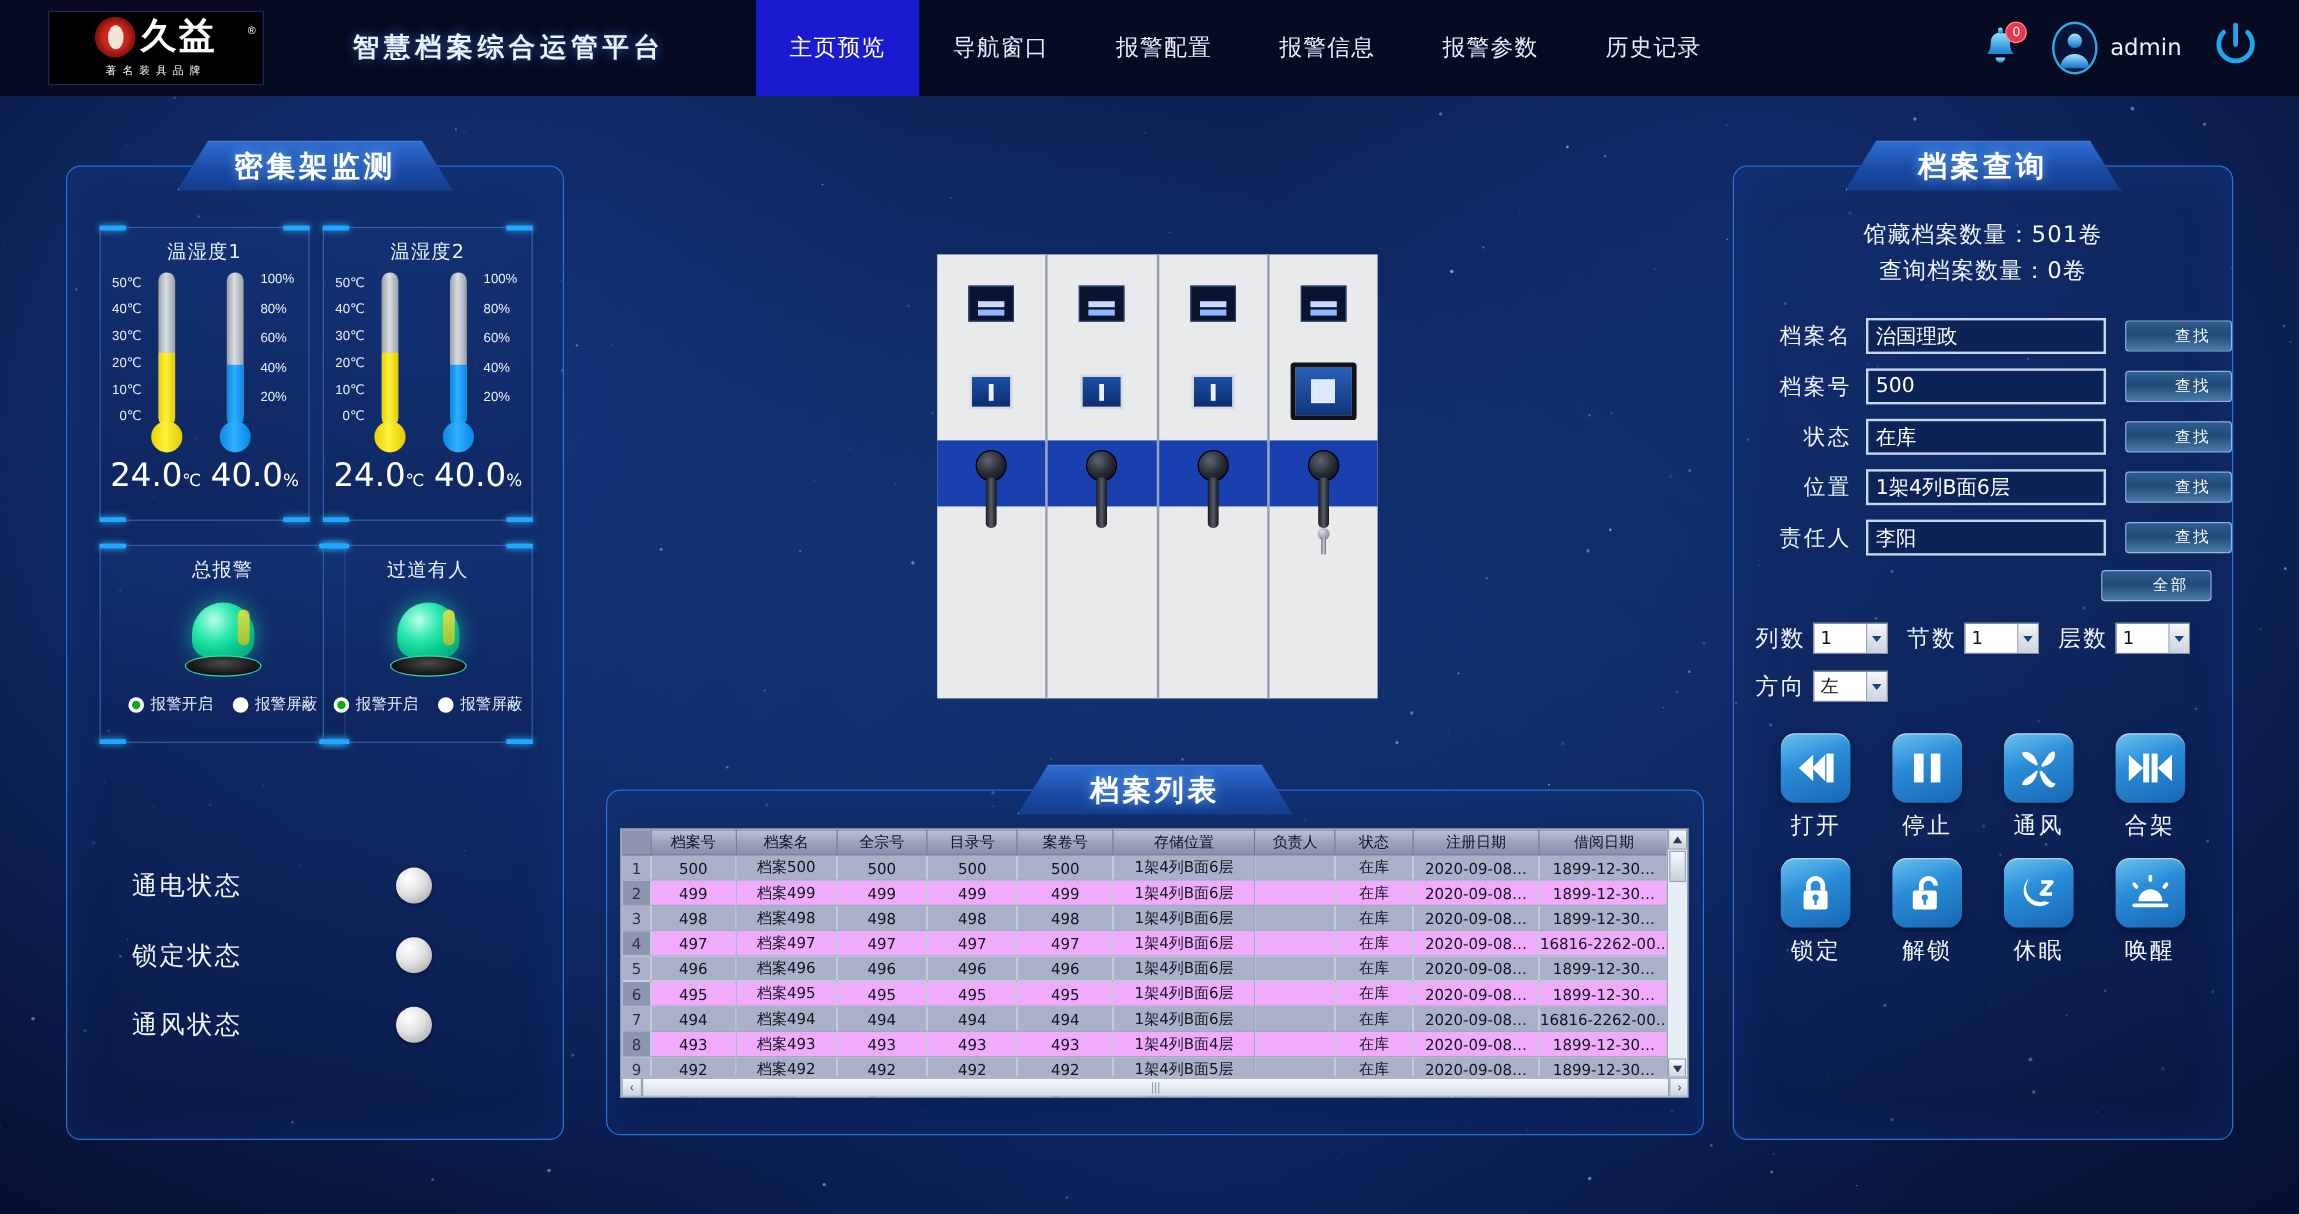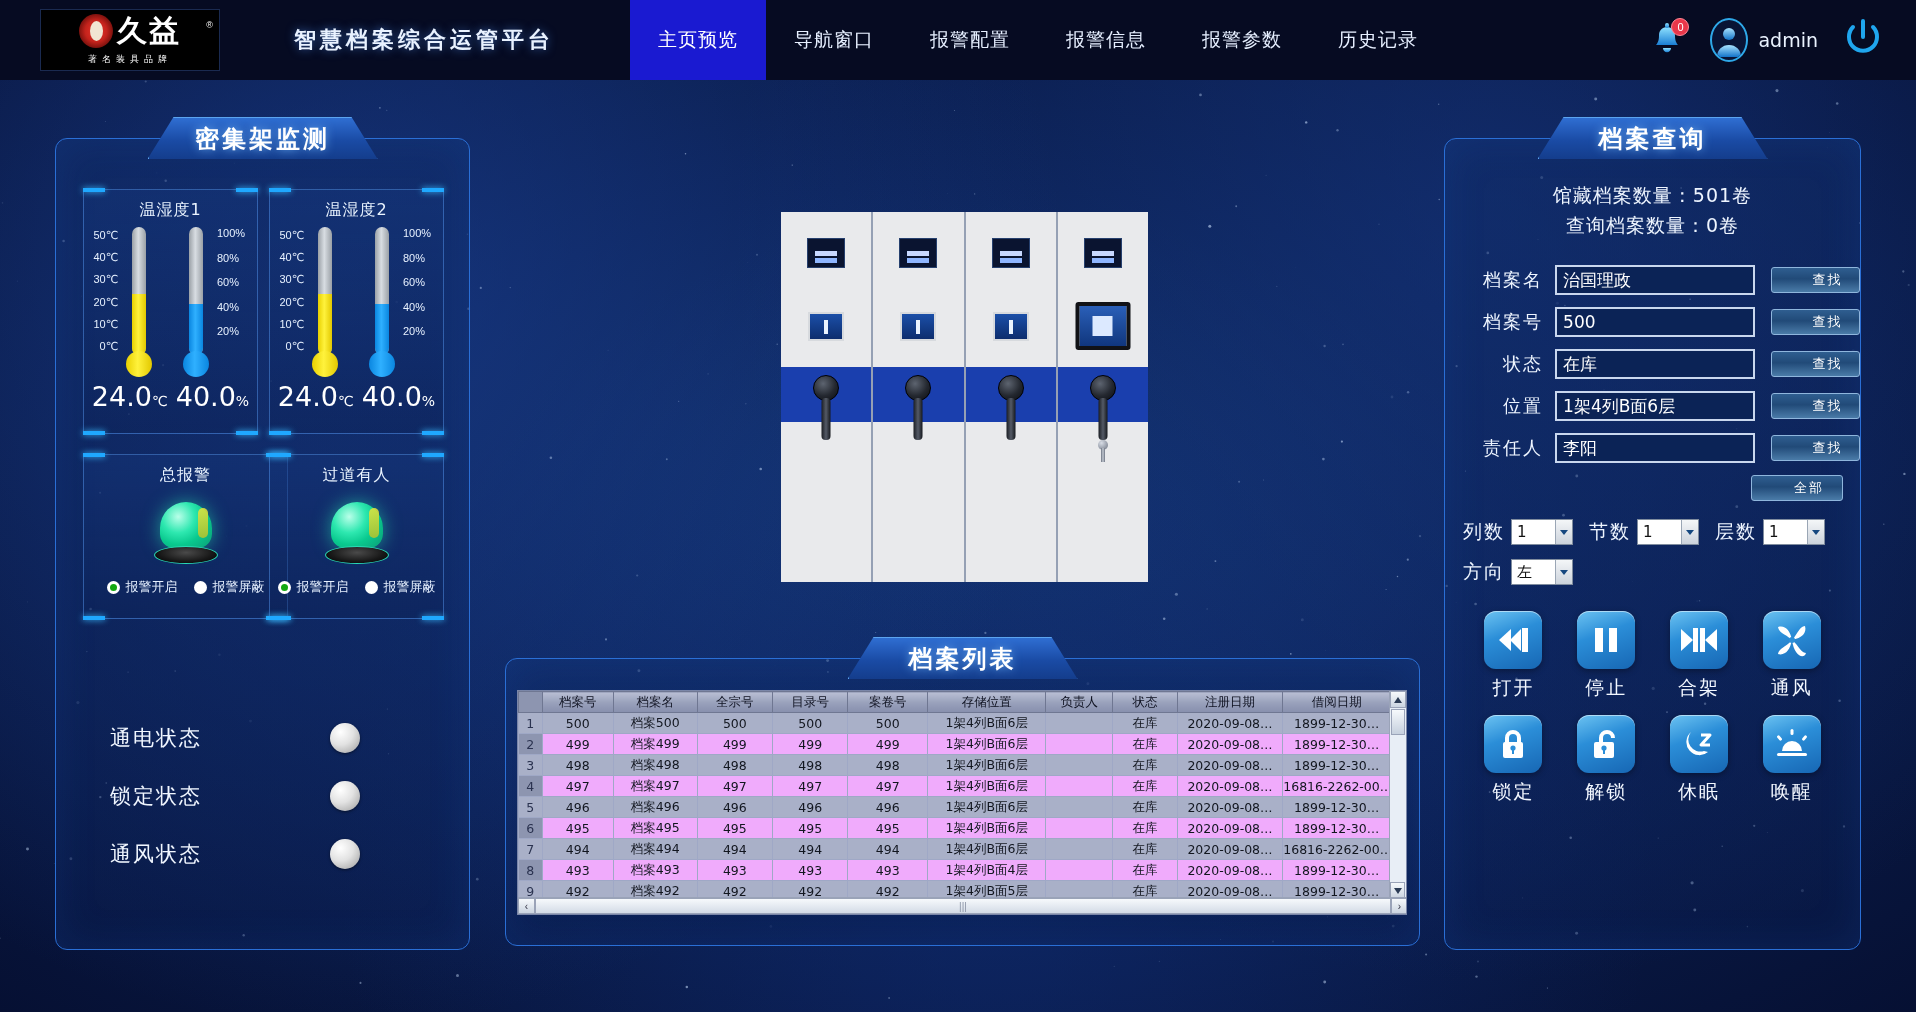--- a/index.html
+++ b/index.html
@@ -1054,40 +1054,40 @@
         <div class="tile">
           <svg width="30" height="30" viewBox="0 0 30 30">
             <rect x="4" y="3" width="8" height="24" fill="#fff"></rect>
               <rect x="18" y="3" width="8" height="24" fill="#fff"></rect>
           </svg>
         </div>
         <div class="lbl">停止</div>
       </div>
       <div class="act">
         <div class="tile">
-          <svg width="40" height="30" viewBox="0 0 40 30">
-            <path d="M2 4 14 15 2 26z" fill="#fff"></path>
-              <rect x="14" y="3" width="5" height="24" fill="#fff"></rect>
-            <rect x="21" y="3" width="5" height="24" fill="#fff"></rect>
-              <path d="M38 4 26 15 38 26z" fill="#fff"></path>
-          </svg>
-        </div>
-        <div class="lbl">合架</div>
-      </div>
-      <div class="act">
-        <div class="tile">
           <svg width="34" height="34" viewBox="0 0 34 34">
             <path d="M17 17C9 10 4 10 3 4c7-2 12 3 14 13z" fill="#fff"></path>
             <path d="M17 17c7-8 7-13 13-14 2 7-3 12-13 14z" fill="#fff"></path>
             <path d="M17 17c8 7 8 12 14 13-2 7-12 3-14-13z" fill="#fff"></path>
             <path d="M17 17c-7 8-13 8-14 14 7 2 12-4 14-14z" fill="#fff"></path>
             <circle cx="17" cy="17" r="3" fill="#2b8ed8"></circle>
           </svg>
         </div>
         <div class="lbl">通风</div>
+      </div>
+      <div class="act">
+        <div class="tile">
+          <svg width="40" height="30" viewBox="0 0 40 30">
+            <path d="M2 4 14 15 2 26z" fill="#fff"></path>
+              <rect x="14" y="3" width="5" height="24" fill="#fff"></rect>
+            <rect x="21" y="3" width="5" height="24" fill="#fff"></rect>
+              <path d="M38 4 26 15 38 26z" fill="#fff"></path>
+          </svg>
+        </div>
+        <div class="lbl">合架</div>
       </div>
 
       <div class="act">
         <div class="tile">
           <svg width="30" height="34" viewBox="0 0 30 34">
             <path d="M9 15V11a6 6 0 0 1 12 0v4" stroke="#fff" stroke-width="4" fill="none"></path>
             <rect x="5" y="15" width="20" height="16" rx="2" fill="#fff"></rect>
             <circle cx="15" cy="21" r="2.6" fill="#2b8ed8"></circle>
               <rect x="14" y="22" width="2" height="5" fill="#2b8ed8"></rect>
           </svg>

